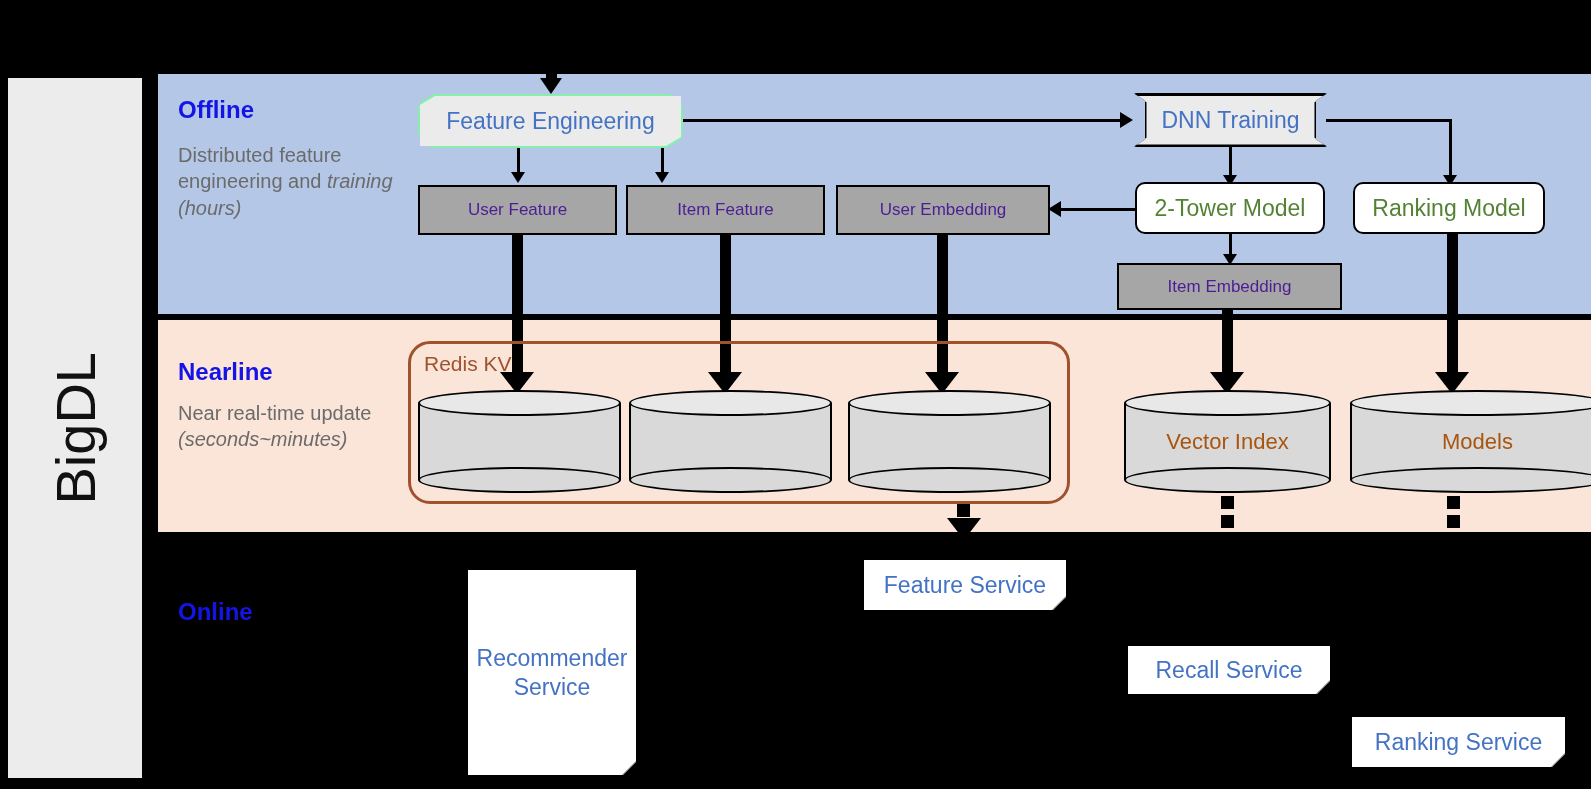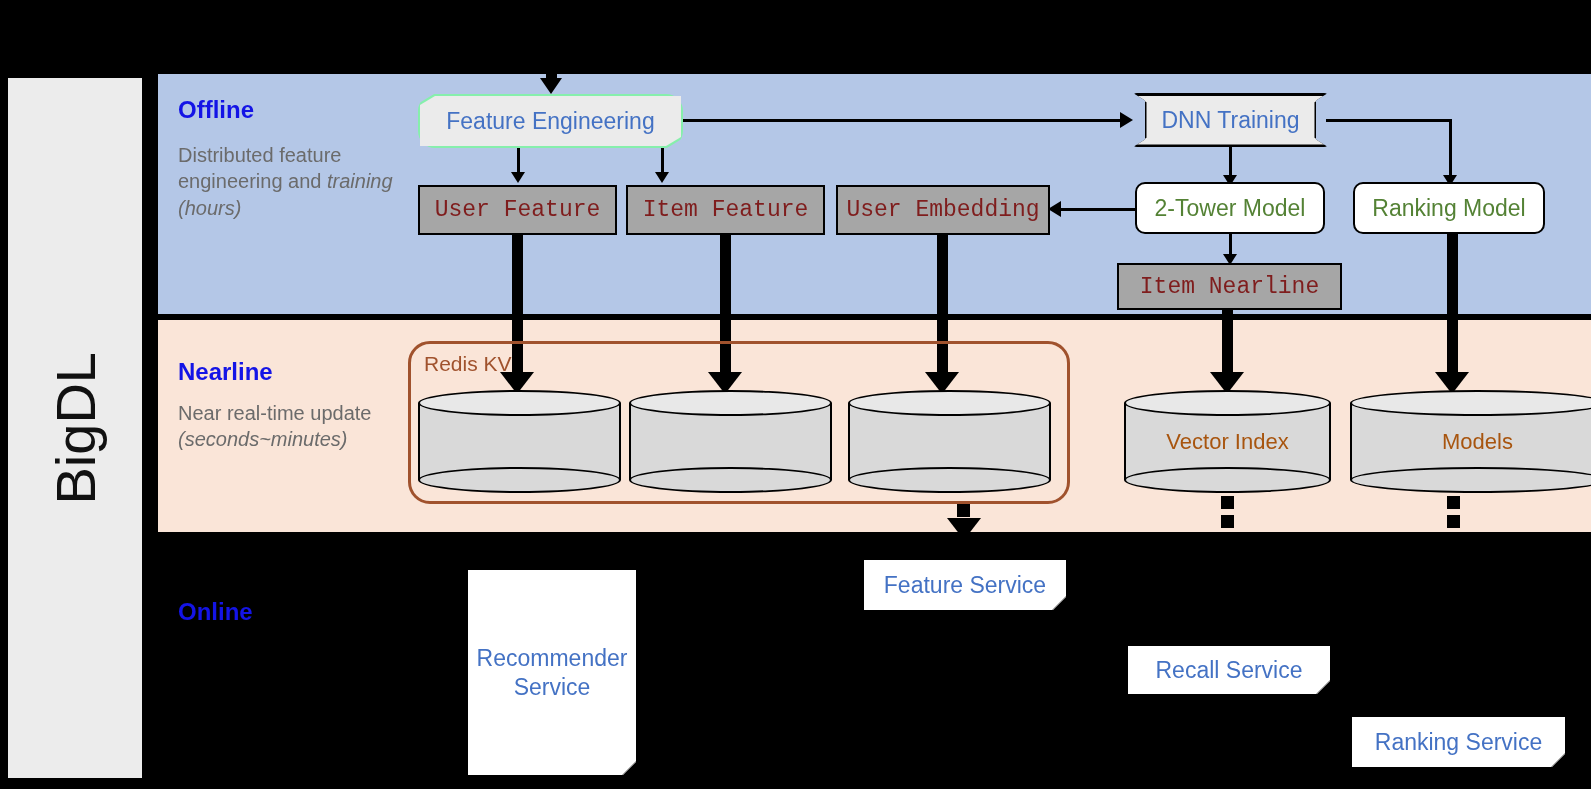--- a/index.html
+++ b/index.html
@@ -27,21 +27,21 @@
   #offline-sub{left:178px;top:142px;}
   #nearline-title{left:178px;top:358px;}
   #nearline-sub{left:178px;top:400px;}
   #online-title{left:178px;top:598px;}
   #online-sub{left:178px;top:644px;}
 
   
   .node{position:absolute;display:flex;align-items:center;justify-content:center;
         text-align:center;box-sizing:border-box;}
 
-  .gray-box{background:#a6a6a6;border:2.5px solid #000;color:#7f1d1d;font-size:23px;font-family:Liberation Mono, monospace;}
+  .gray-box{background:#a6a6a6;border:2.5px solid #000;color:#4c1d95;font-size:17px;}
 
   .proc-box{background:#ffffff;border:2.5px solid #000;color:#4472c4;font-size:23px;}
   .proc-box.green{color:#548235;}
   .rounded{border-radius:10px;}
   .banner-outer{position:absolute;background:#86efac;
      clip-path:polygon(0 18%,16px 0,100% 0,100% 82%,calc(100% - 16px) 100%,0 100%);border-radius:17px;}
   .banner-inner{position:absolute;left:2px;top:2px;right:2px;bottom:2px;background:#ebebeb;
      clip-path:polygon(0 18%,15px 0,100% 0,100% 82%,calc(100% - 15px) 100%,0 100%);
      display:flex;align-items:center;justify-content:center;color:#4472c4;font-size:23px;}
 
@@ -156,21 +156,21 @@
 
   <div class="ln harrow-thin" style="left:1060px;top:208px;width:75px;"></div>
   <div class="tri-left" style="left:1048px;top:201px;"></div>
 
   <div class="node proc-box green rounded" style="left:1135px;top:182px;width:190px;height:52px;">2-Tower Model</div>
   <div class="node proc-box green rounded" style="left:1353px;top:182px;width:192px;height:52px;">Ranking Model</div>
 
   <div class="ln thin" style="left:1229px;top:234px;height:26px;"></div>
   <div class="tri-down sm" style="left:1223px;top:254px;"></div>
 
-  <div class="node gray-box" style="left:1117px;top:263px;width:225px;height:47px;">Item Nearline</div>
+  <div class="node gray-box" style="left:1117px;top:263px;width:225px;height:47px;">Item Embedding</div>
 
   <div class="ln thick" style="left:512px;top:233px;height:147px;"></div>
   <div class="tri-down xl" style="left:500px;top:372px;"></div>
 
   <div class="ln thick" style="left:720px;top:233px;height:147px;"></div>
   <div class="tri-down xl" style="left:708px;top:372px;"></div>
 
   <div class="ln thick" style="left:937px;top:233px;height:147px;"></div>
   <div class="tri-down xl" style="left:925px;top:372px;"></div>
 

